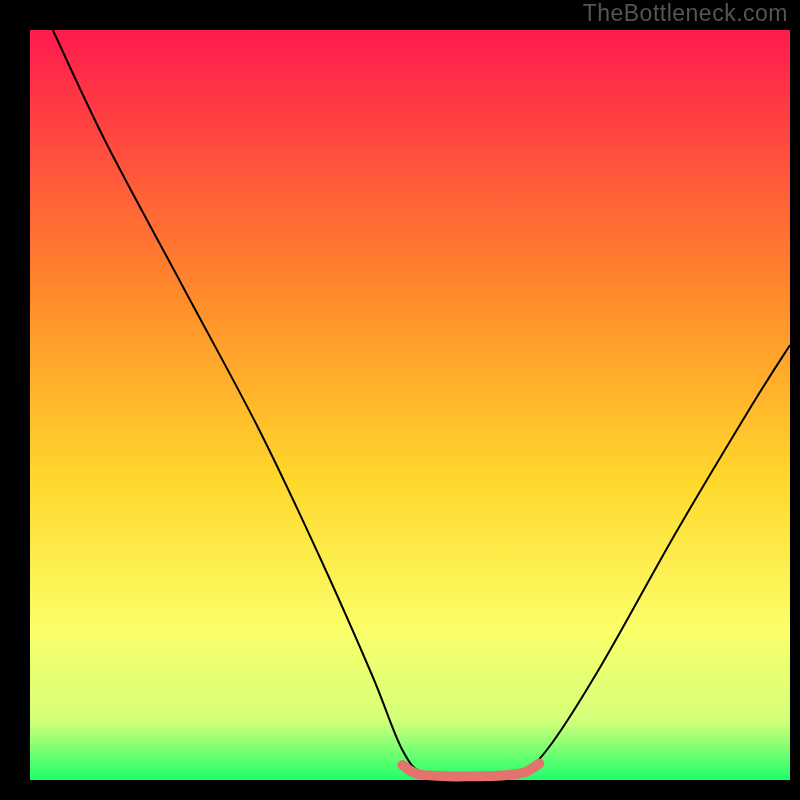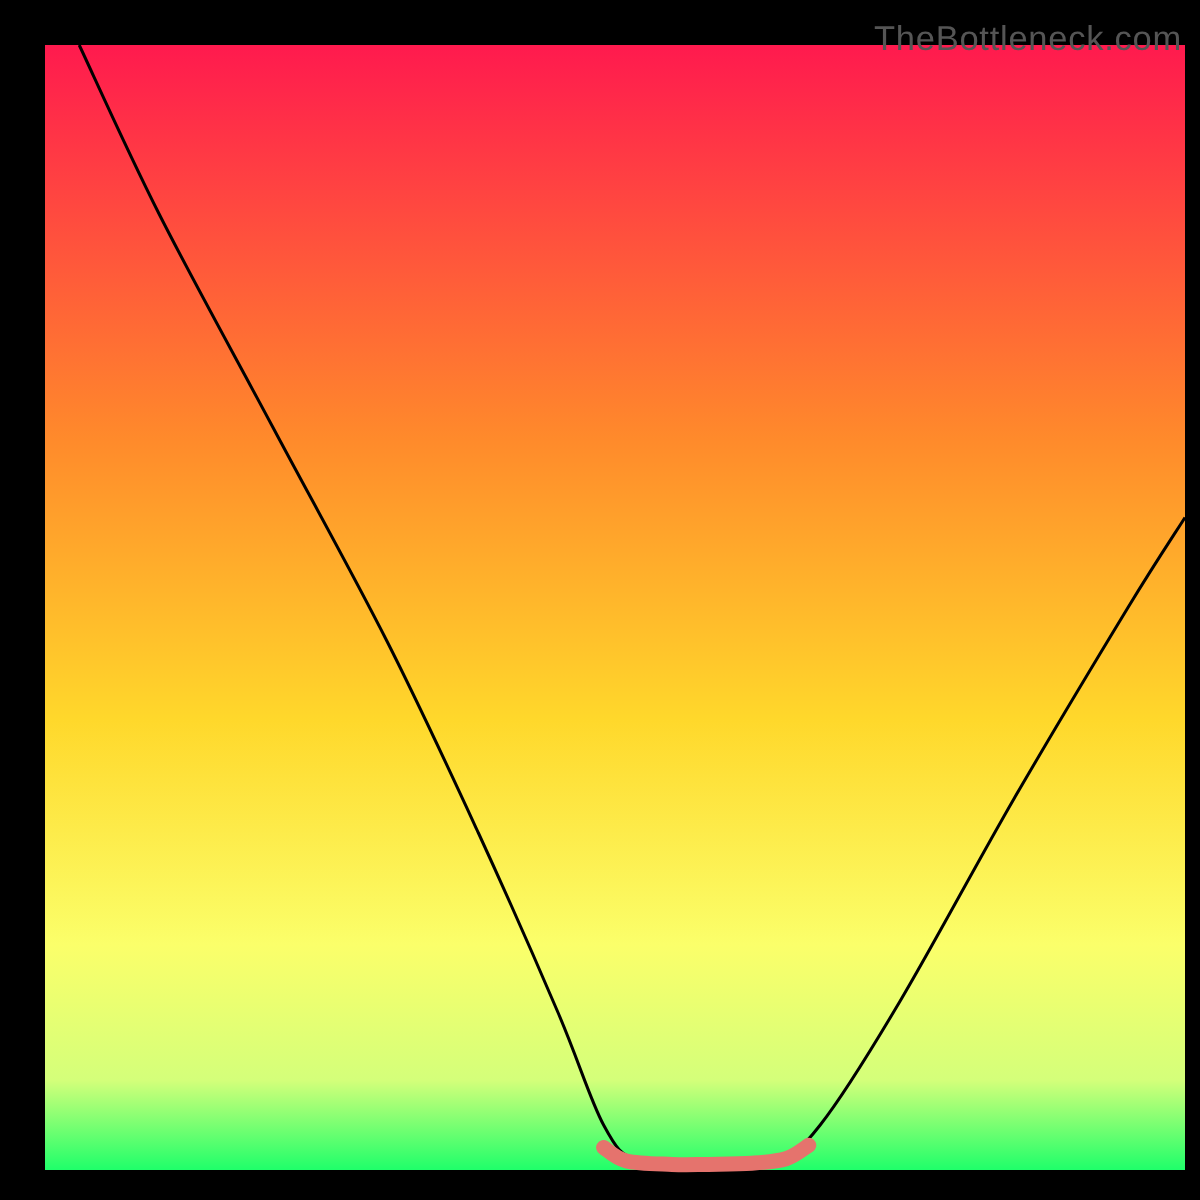--- a/index.html
+++ b/index.html
@@ -12,21 +12,21 @@
     font-family: Arial, Helvetica, sans-serif;
   }
   .frame {
     position: relative;
     width: 800px;
     height: 800px;
     background: #000;
   }
   .watermark {
     position: absolute;
-    top: 12px;
+    top: 0;
     right: 12px;
     color: #555;
     font-size: 23px;
     font-weight: 500;
     letter-spacing: 0.5px;
     z-index: 10;
   }
   svg {
     position: absolute;
     top: 0;

